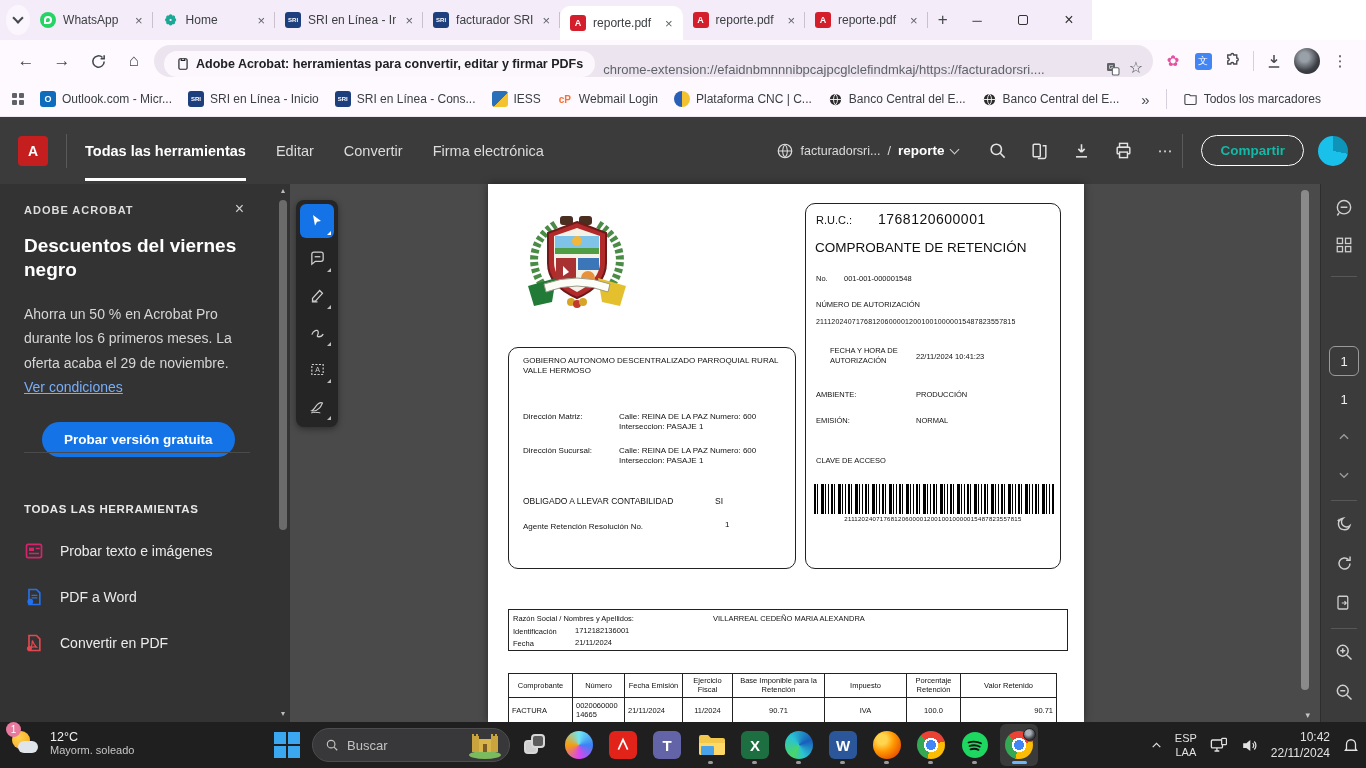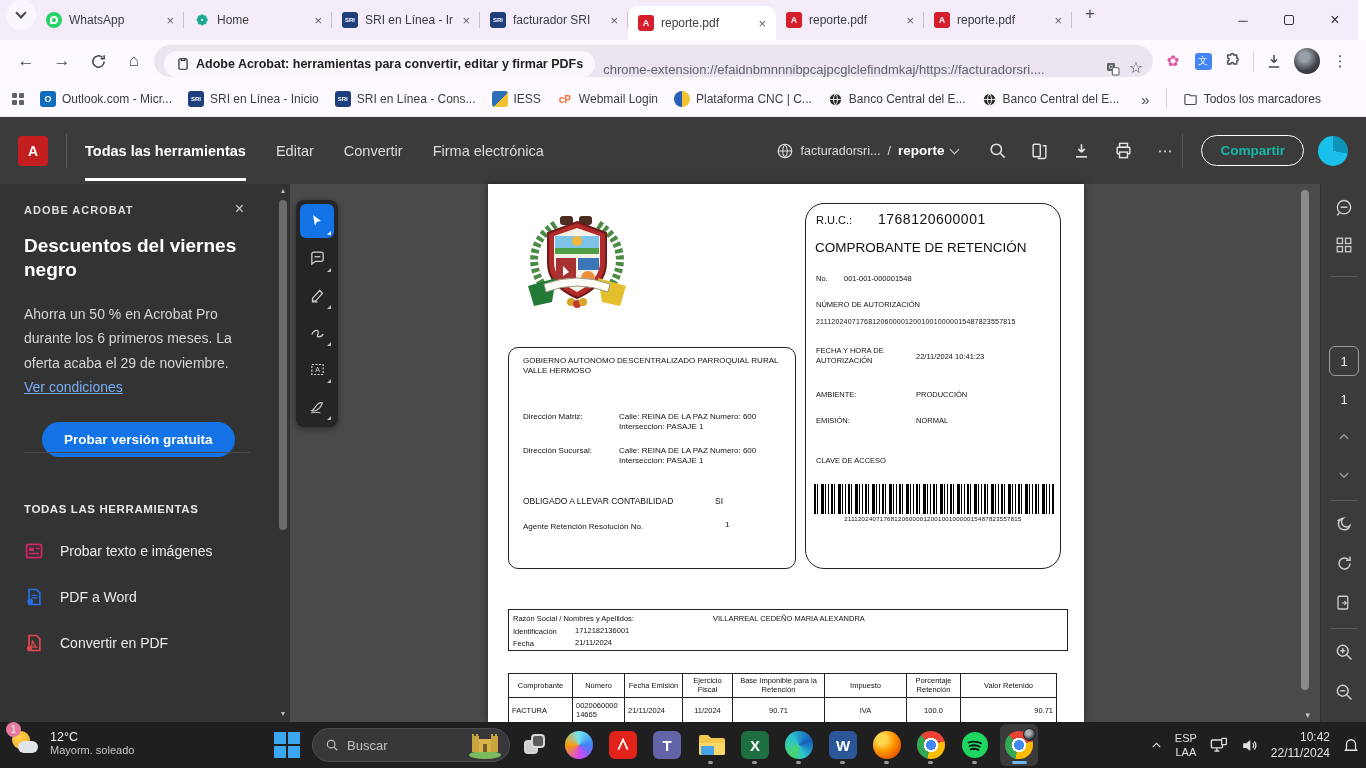--- a/index.html
+++ b/index.html
@@ -2,21 +2,21 @@
 <html><head>
 <meta charset="utf-8">
 <style>
   *{margin:0;padding:0;box-sizing:border-box}
   html,body{width:1366px;height:768px;overflow:hidden;background:#000;font-family:"Liberation Sans",sans-serif}
   #screen{position:relative;width:1366px;height:768px;background:#fff}
   .abs{position:absolute}
   svg{display:block}
 
   
-  #tabstrip{position:absolute;left:0;top:0;width:1358px;height:40px;background:#f4ecf8;display:flex;}
+  #tabstrip{position:absolute;left:0;top:0;width:1092px;height:40px;background:#f4ecf8;display:flex;align-items:center}
   .tsearch{width:30px;height:30px;margin-left:6px;border-radius:50%;background:#fbf6fd;display:grid;place-items:center;cursor:pointer}
   .chevd{width:8px;height:8px;border-right:2px solid #45484d;border-bottom:2px solid #45484d;transform:rotate(45deg);margin-top:-4px}
   .tab{display:flex;align-items:center;gap:7px;width:148px;height:40px;padding:0 8px 0 10px;font-size:12px;color:#3c4043;position:relative;cursor:pointer}
   .tab .ttitle{white-space:nowrap;overflow:hidden;flex:1}
   .tab .tclose{font-size:13px;color:#5f6368;padding:0 2px;border-radius:50%}
   .tab.active{background:#fff;border-radius:10px 10px 0 0;height:34px;margin-top:6px}
   .tab:not(.active)::after{content:"";position:absolute;right:0;top:12px;height:16px;width:1px;background:#c9c2ce}
   .fav{width:16px;height:16px;flex:0 0 16px;display:grid;place-items:center;font-weight:bold}
   .fav.wa{background:#25d366;border-radius:50%}
   .fav.wa i{width:8px;height:8px;border:2px solid #fff;border-radius:50% 50% 50% 0;display:block}
@@ -95,21 +95,21 @@
   
   #canvas{position:absolute;left:290px;top:0;width:1030px;height:538px;background:#4a4a4a}
   .qtools{position:absolute;left:6px;top:16px;width:42px;background:#252525;border-radius:8px;padding:4px;display:flex;flex-direction:column;gap:3px;box-shadow:0 2px 6px rgba(0,0,0,.4)}
   .qbtn{width:34px;height:34px;border-radius:6px;display:grid;place-items:center;position:relative;cursor:pointer}
   .qbtn.sel{background:#1473e6}
   .qbtn .fly{position:absolute;right:3px;bottom:3px;width:0;height:0;border-left:4px solid transparent;border-bottom:4px solid #bdbdbd}
   .qbtn.sel .fly{border-bottom-color:#fff}
 
   
   #page{position:absolute;left:198px;top:0;width:596px;height:538px;background:#fff;box-shadow:0 0 8px rgba(0,0,0,.45);color:#111}
-  .boxR{position:absolute;left:317px;top:19px;width:256px;height:366px;border:1.4px solid #222;border-radius:19px}
+  .boxR{position:absolute;left:317px;top:19px;width:256px;height:366px;border:1.4px solid #222;border-radius:10px}
   .boxL{position:absolute;left:20px;top:163px;width:288px;height:222px;border:1.4px solid #222;border-radius:10px}
   .boxM{position:absolute;left:20px;top:425px;width:560px;height:42px;border:1.3px solid #222}
   .t8{font-size:8px;line-height:1.25}
   .t75{font-size:7.5px;line-height:1.3}
   .rucl{position:absolute;left:10px;top:10px;font-size:11px}
   .rucv{position:absolute;left:72px;top:7px;font-size:14px;letter-spacing:.5px}
   .ctitle{position:absolute;left:9px;top:36px;font-size:13.5px}
   .barcode{position:absolute;left:8px;top:280px;width:240px;height:30px;background:repeating-linear-gradient(90deg,#000 0 2px,#fff 2px 3px,#000 3px 4px,#fff 4px 7px,#000 7px 10px,#fff 10px 11px,#000 11px 12px,#fff 12px 14px,#000 14px 15px,#fff 15px 17px)}
   .barnum{position:absolute;left:0;right:0;top:312px;text-align:center;font-size:6px;letter-spacing:.3px}
   .pdftable{position:absolute;left:20px;top:489px;width:548px;border-collapse:collapse;table-layout:fixed;font-size:7.5px}
@@ -497,21 +497,21 @@
         </svg>
 
         <div class="boxR">
           <span class="rucl">R.U.C.:</span>
           <span class="rucv">1768120600001</span>
           <span class="ctitle">COMPROBANTE DE RETENCIÓN</span>
           <span class="abs t75" style="left:10px;top:70px">No.</span>
           <span class="abs t75" style="left:38px;top:70px">001-001-000001548</span>
           <span class="abs t75" style="left:10px;top:96px">NÚMERO DE AUTORIZACIÓN</span>
           <span class="abs" style="left:10px;top:114px;font-size:7px;letter-spacing:.2px">2111202407176812060000120010010000015487823557815</span>
-          <span class="abs t75" style="left:10px;top:142px;width:92px">FECHA Y HORA DE AUTORIZACIÓN</span>
+          <span class="abs t75" style="left:24px;top:142px;width:92px">FECHA Y HORA DE AUTORIZACIÓN</span>
           <span class="abs t75" style="left:110px;top:148px">22/11/2024 10:41:23</span>
           <span class="abs t75" style="left:10px;top:186px">AMBIENTE:</span>
           <span class="abs t75" style="left:110px;top:186px">PRODUCCIÓN</span>
           <span class="abs t75" style="left:10px;top:212px">EMISIÓN:</span>
           <span class="abs t75" style="left:110px;top:212px">NORMAL</span>
           <span class="abs t75" style="left:10px;top:252px">CLAVE DE ACCESO</span>
           <div class="barcode"></div>
           <span class="barnum">2111202407176812060000120010010000015487823557815</span>
         </div>
 

